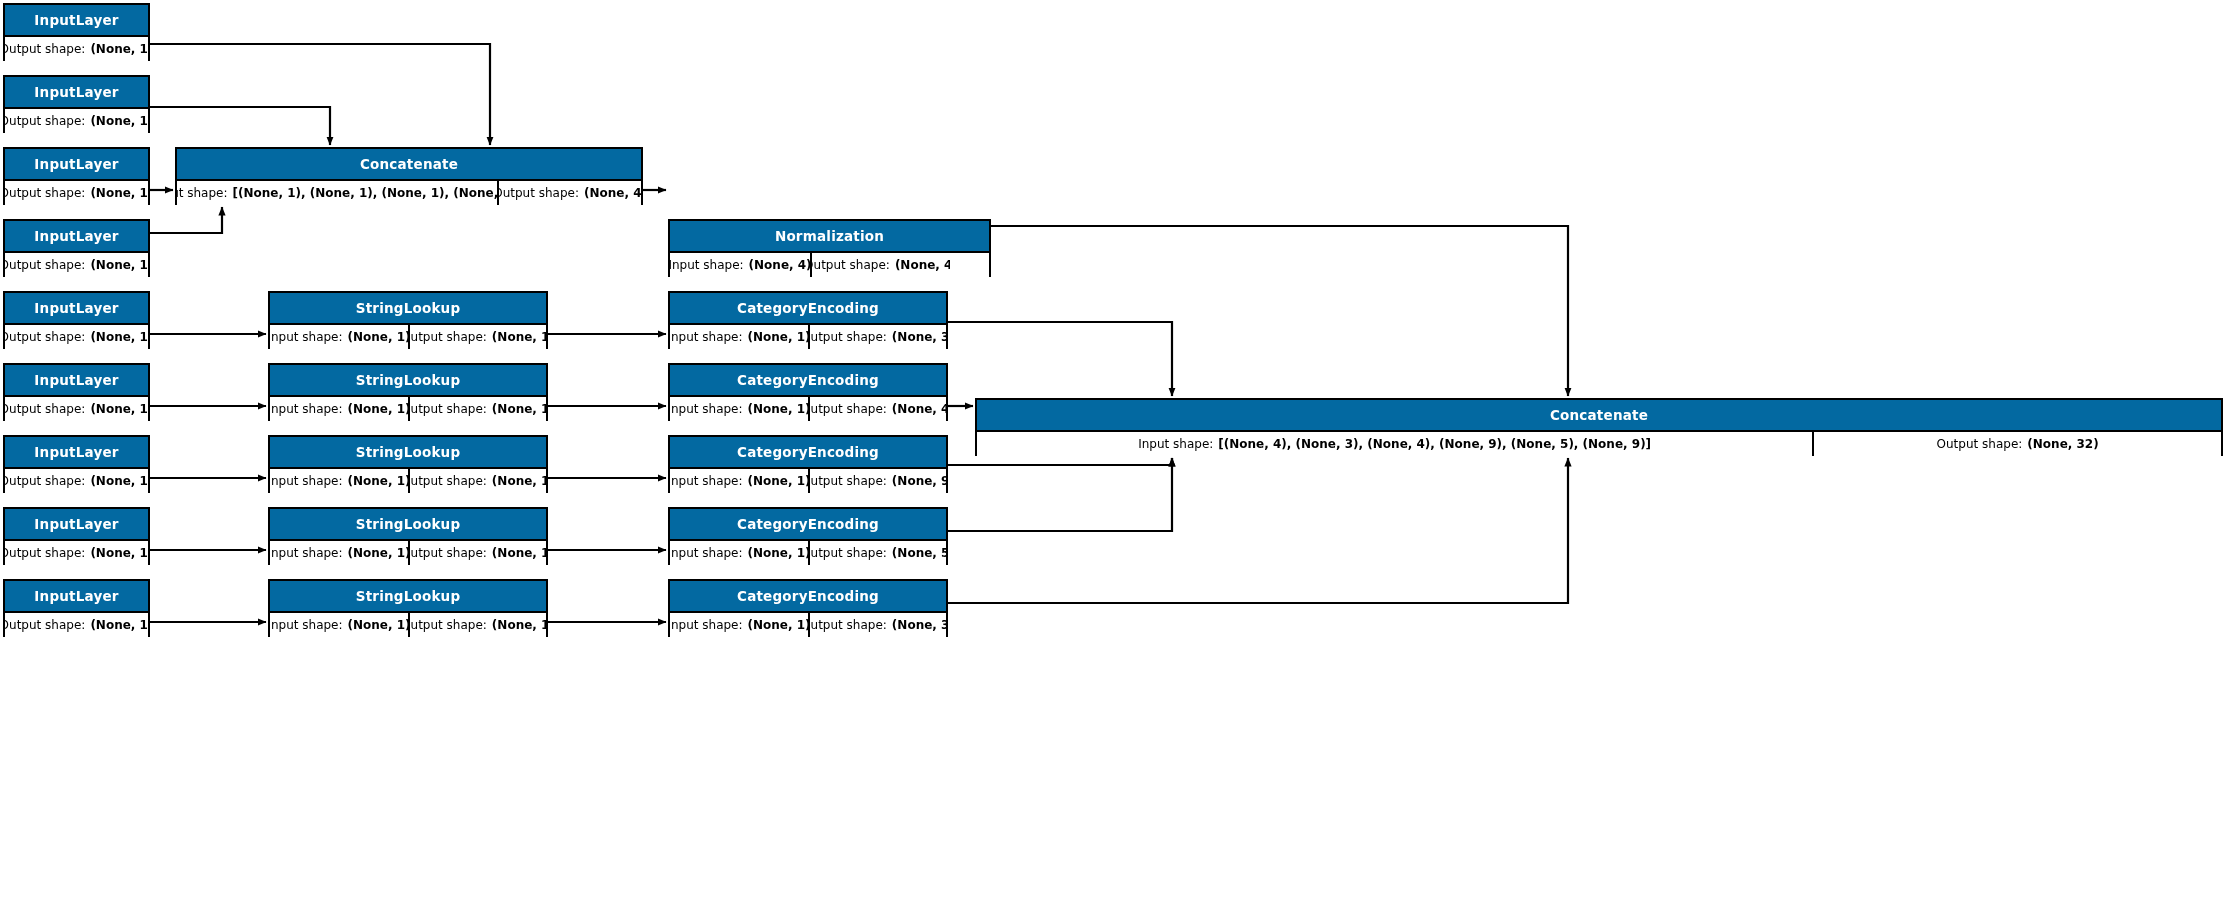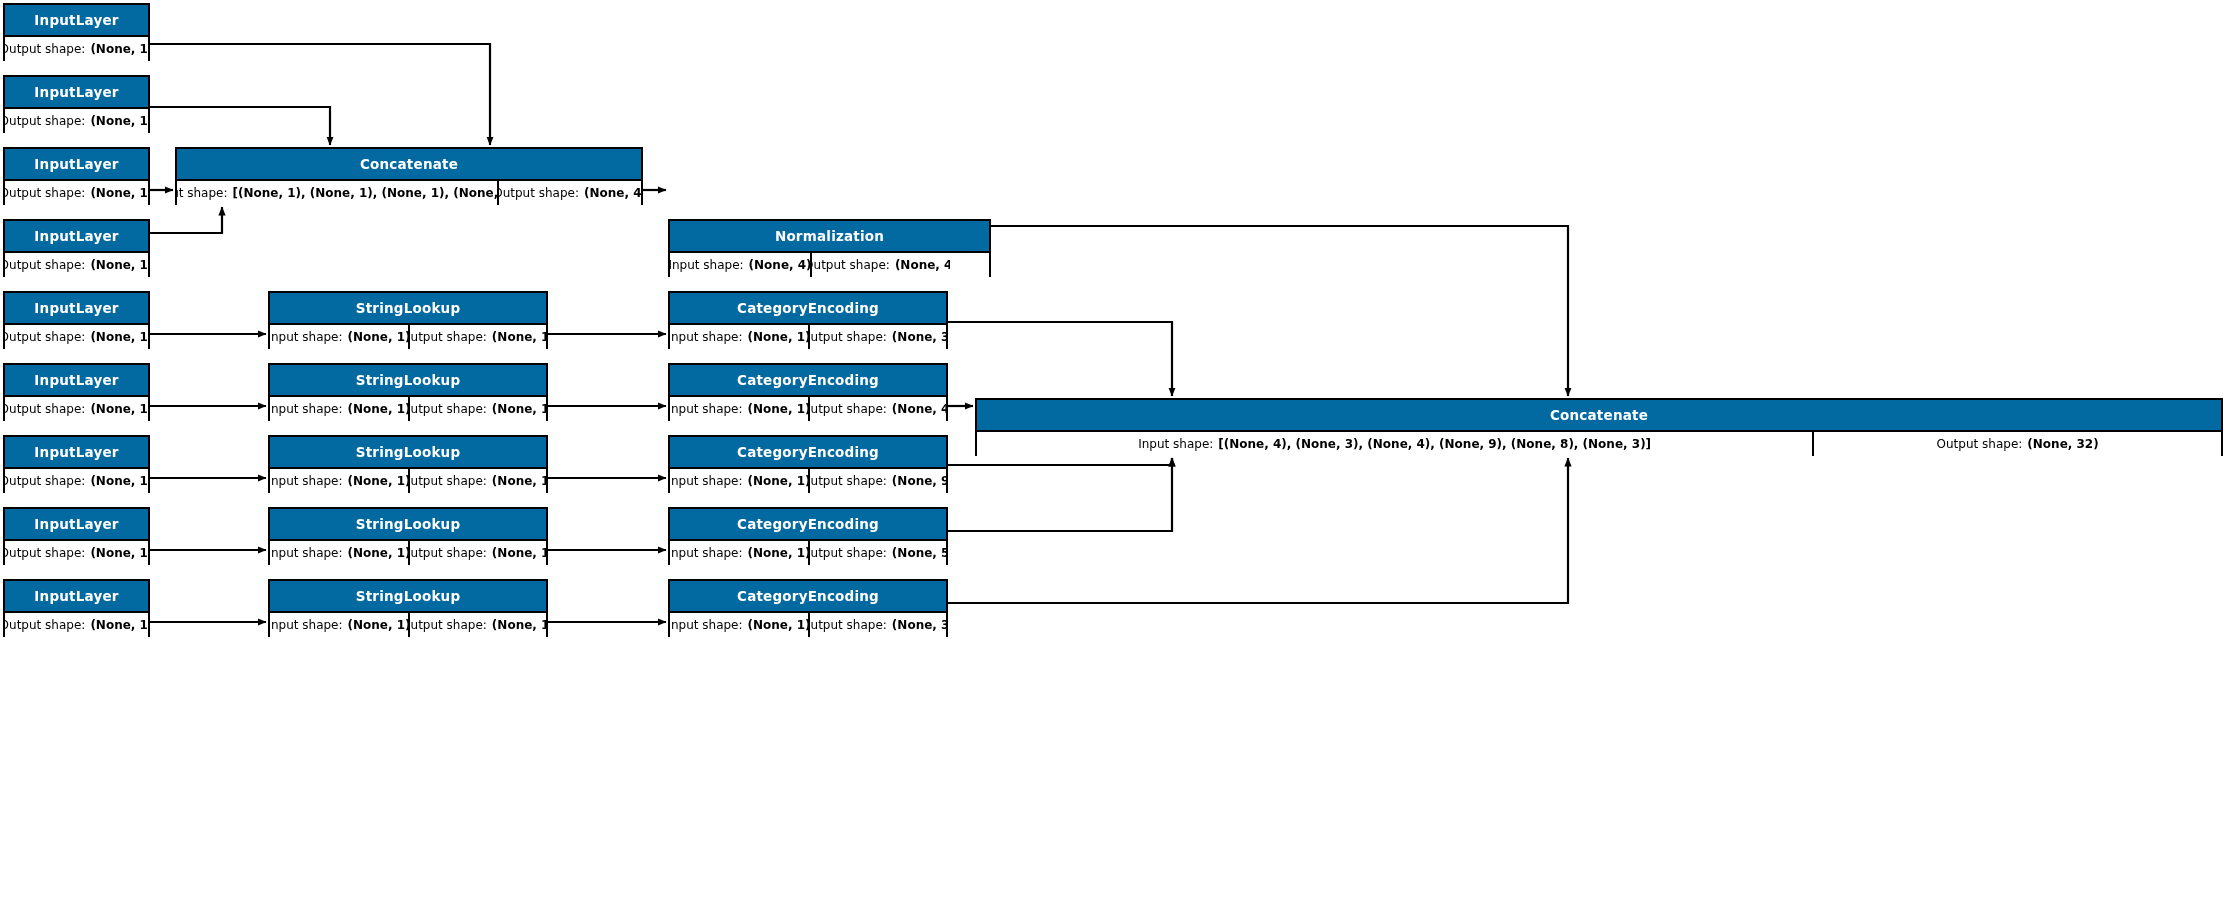--- a/index.html
+++ b/index.html
@@ -287,21 +287,21 @@
             <span class="lbl">Output shape:</span>
             <span class="shp">(None, 3)</span>
           </div>
         </div>
       </div>
       <div class="node" style="left: 975px; top: 398px; width: 1248px; height: 58px;">
         <div class="hdr" style="height: 30px; font-size: 13.5px;">Concatenate</div>
         <div class="row" style="height: 24px;">
           <div class="cell" style="width: 838px; font-size: 12px;">
             <span class="lbl">Input shape:</span>
-            <span class="shp">[(None, 4), (None, 3), (None, 4), (None, 9), (None, 8), (None, 3)]</span>
+            <span class="shp">[(None, 4), (None, 3), (None, 4), (None, 9), (None, 5), (None, 9)]</span>
           </div>
           <div class="cell" style="width: 410px; font-size: 12px;">
             <span class="lbl">Output shape:</span>
             <span class="shp">(None, 32)</span>
           </div>
         </div>
       </div>
     </div>
 </div>
 

